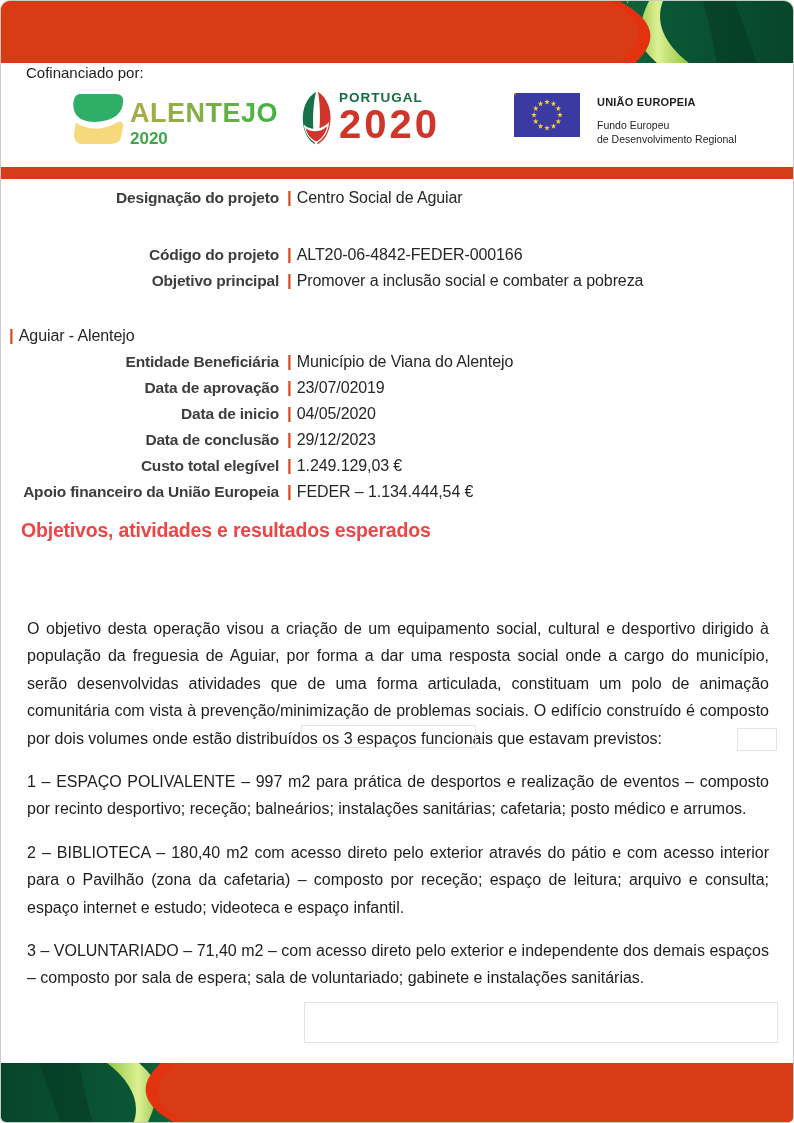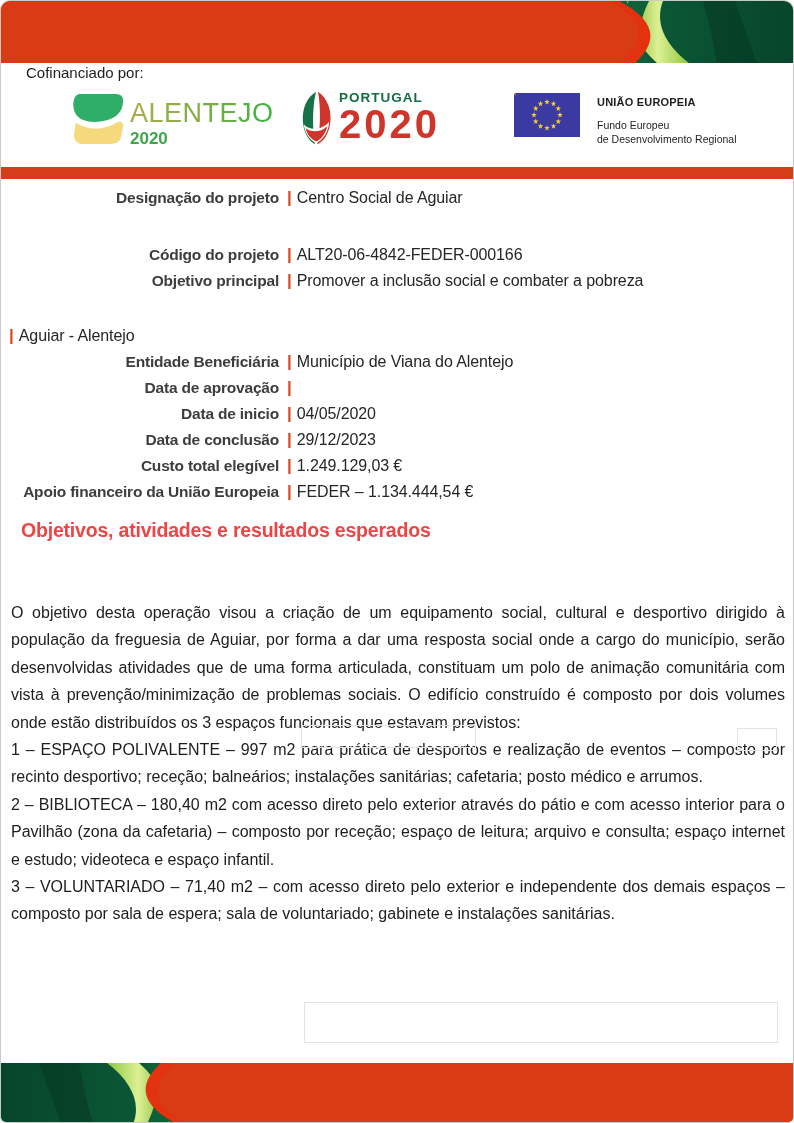--- a/index.html
+++ b/index.html
@@ -14,21 +14,21 @@
   .banner svg{display:block;width:100%;height:100%;}
   .banner.top{top:0;}
   .banner.bottom{top:1062px;height:61px;}
   .banner.bottom svg{transform:rotate(180deg);}
   
   .cofinanced{position:absolute;left:25px;top:63px;font-size:15px;color:#1e1e1e;}
   
   .al-flag{position:absolute;left:70px;top:92px;width:54px;height:52px;}
   .al-flag svg{width:100%;height:100%;display:block;}
   .al-text{position:absolute;left:129px;top:99px;}
-  .al-word{display:block;font-size:27px;font-weight:400;line-height:26px;letter-spacing:0.5px;white-space:nowrap;}
+  .al-word{display:block;font-size:27px;font-weight:700;line-height:26px;letter-spacing:0.5px;white-space:nowrap;}
   .al-year{display:block;font-size:17px;font-weight:700;line-height:18px;margin-top:4px;}
   .pt-leaf{position:absolute;left:300px;top:89px;width:32px;height:56px;}
   .pt-leaf svg{width:100%;height:100%;display:block;}
   .pt-text{position:absolute;left:338px;top:89px;}
   .pt-title{display:block;font-size:13.5px;font-weight:700;letter-spacing:1px;color:#156b42;line-height:15px;}
   .pt-year{display:block;font-size:40px;font-weight:700;color:#d0352b;line-height:37px;margin-top:1px;letter-spacing:3px;}
   .eu-flag{position:absolute;left:513px;top:92px;width:66px;height:44px;}
   .eu-flag svg{width:100%;height:100%;display:block;}
   .eu-text{position:absolute;left:596px;top:95px;color:#1e1e1e;}
   .eu-title{font-size:11px;font-weight:700;letter-spacing:0.2px;}
@@ -40,21 +40,21 @@
   .fields{position:absolute;left:0;top:184px;width:794px;}
   .field-row{display:flex;height:26px;line-height:26px;}
   .field-row:nth-child(1){margin-bottom:31px;}
   .field-row:nth-child(3){margin-bottom:29px;}
   .f-label{flex:0 0 278px;text-align:right;font-weight:700;font-size:15.5px;color:#3d3d3d;letter-spacing:-0.2px;}
   .f-sep{margin:0 5px 0 8px;color:#d9481c;font-weight:700;font-size:17px;}
   .f-value{flex:1;font-size:16px;color:#262626;letter-spacing:-0.1px;white-space:nowrap;}
   
   .heading{position:absolute;left:20px;top:518px;margin:0;font-size:19.5px;font-weight:700;color:#ef4444;letter-spacing:-0.2px;}
   .body-text{position:absolute;left:10px;top:598px;width:774px;font-size:16px;line-height:27.4px;text-align:justify;color:#1d1d1d;}
-  .body-text p{margin:0;}
+  .body-text p{margin:16px;}
   
   .faint-box{position:absolute;border:1px solid #e3e3e3;background:transparent;}
   .fb1{left:300px;top:724px;width:173px;height:21px;}
   .fb2{left:736px;top:727px;width:38px;height:21px;}
   .fb3{left:303px;top:1001px;width:472px;height:39px;}
 </style>
 </head>
 <body>
 
 <div class="page">
@@ -159,20 +159,21 @@
         <span class="f-value">Aguiar - Alentejo</span>
       </div>
       <div class="field-row">
         <span class="f-label">Entidade Beneficiária</span>
         <span class="f-sep">|</span>
         <span class="f-value">Município de Viana do Alentejo</span>
       </div>
       <div class="field-row">
         <span class="f-label">Data de aprovação</span>
         <span class="f-sep">|</span>
+        <span class="f-value">23/07/02019</span>
       </div>
       <div class="field-row">
         <span class="f-label">Data de inicio</span>
         <span class="f-sep">|</span>
         <span class="f-value">04/05/2020</span>
       </div>
       <div class="field-row">
         <span class="f-label">Data de conclusão</span>
         <span class="f-sep">|</span>
         <span class="f-value">29/12/2023</span>

